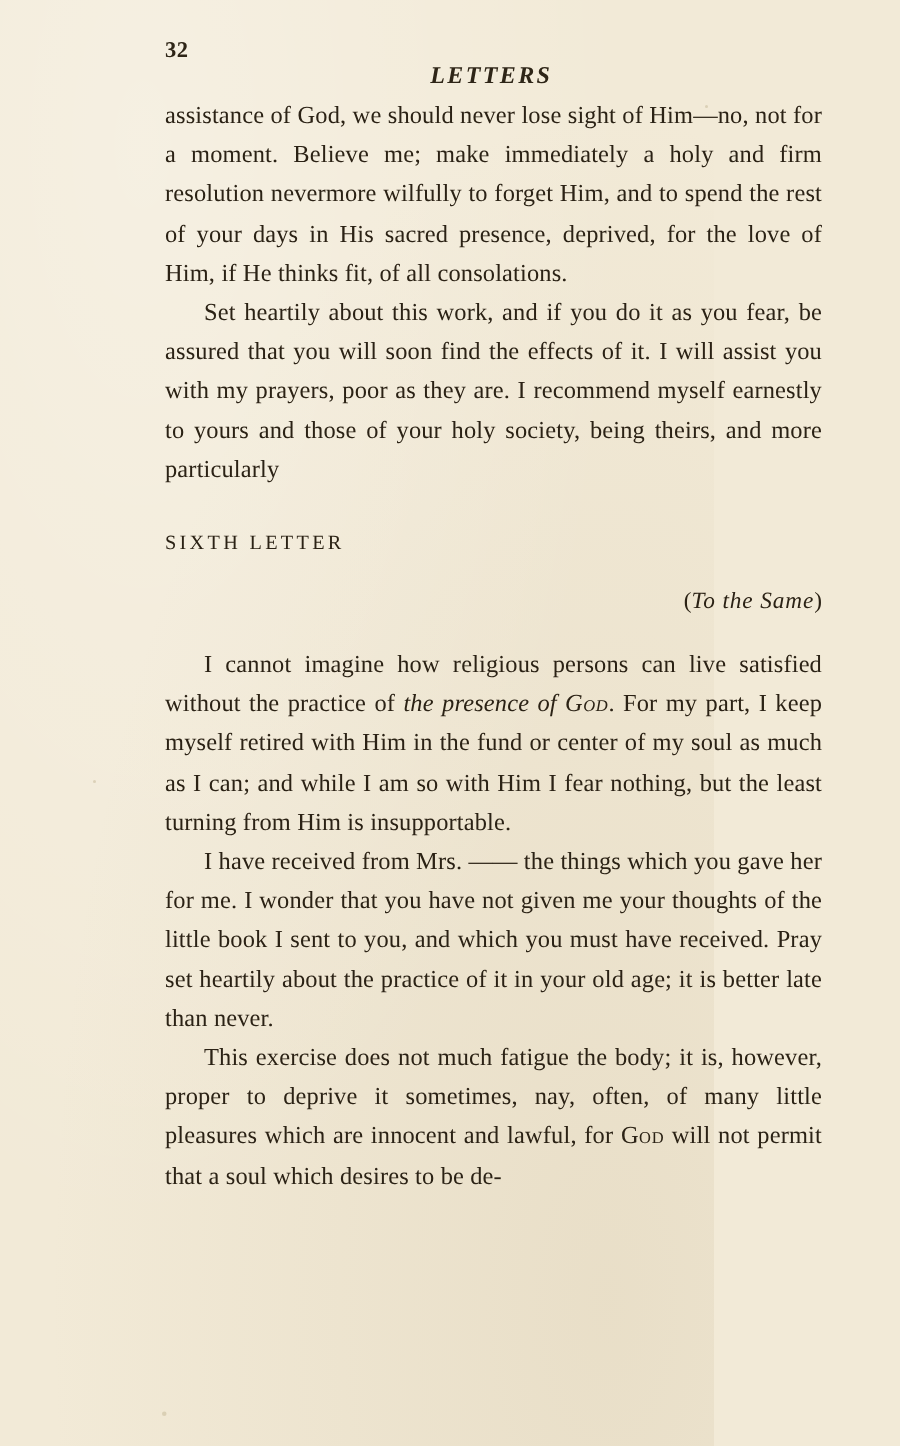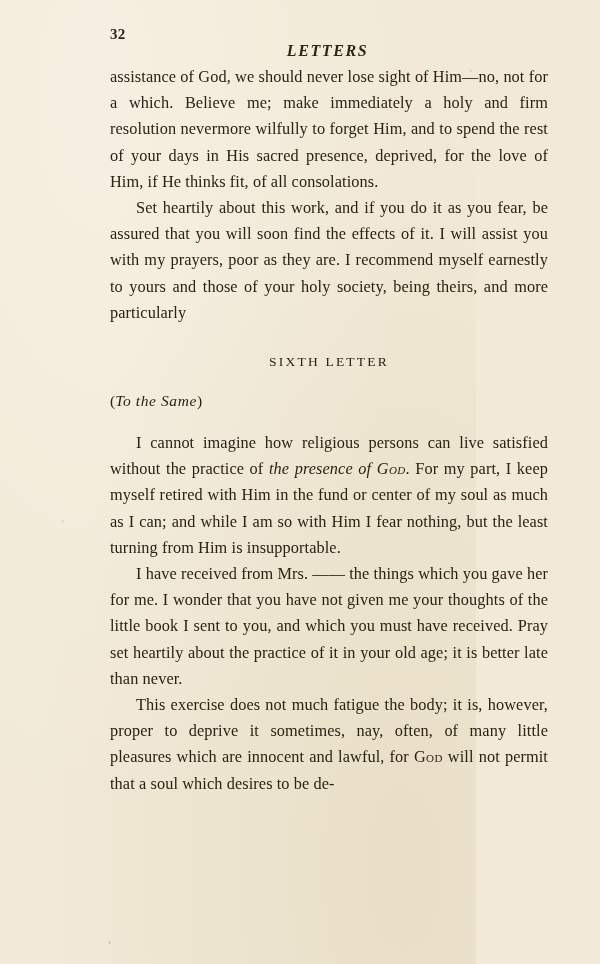--- a/index.html
+++ b/index.html
@@ -78,29 +78,28 @@
   .signoff {
     margin: 0;
     font-size: 16.3px;
     line-height: 26.2px;
     text-align: right;
     padding-right: 6px;
     color: #2b2215;
   }
   .section-title {
     margin: 28px 0 0 0;
-    text-align: center;
     font-size: 13.5px;
     letter-spacing: 2.2px;
     font-weight: normal;
     color: #2b2215;
   }
   .section-sub {
     margin: 22px 0 20px 0;
-    text-align: left;
+    text-align: right;
     font-size: 15.5px;
     color: #2b2215;
   }
   .section-sub .ital {
     font-style: italic;
     letter-spacing: 0.6px;
   }
   .sc {
     font-variant: small-caps;
     letter-spacing: 0.4px;
@@ -120,21 +119,21 @@
 
 <div class="page">
 
   <div class="header">
     <span class="folio">32</span>
     <span class="running-head">LETTERS</span>
   </div>
 
   <div class="textblock">
 
-    <p class="para noindent">assistance of God, we should never lose sight of Him—no, not for a which.   Believe me; make immediately a holy and firm resolution nevermore wilfully to forget Him, and to spend the rest of your days in His sacred presence, deprived, for the love of Him, if He thinks fit, of all consolations.</p>
+    <p class="para noindent">assistance of God, we should never lose sight of Him—no, not for a moment.   Believe me; make immediately a holy and firm resolution nevermore wilfully to forget Him, and to spend the rest of your days in His sacred presence, deprived, for the love of Him, if He thinks fit, of all consolations.</p>
 
     <p class="para">Set heartily about this work, and if you do it as you fear, be assured that you will soon find the effects of it.   I will assist you with my prayers, poor as they are. I recommend myself earnestly to yours and those of your holy society, being theirs, and more particularly</p>
 
 
     <h2 class="section-title">SIXTH LETTER</h2>
 
     <div class="section-sub">
       <span>(</span><span class="ital">To the Same</span><span>)</span>
     </div>
 

